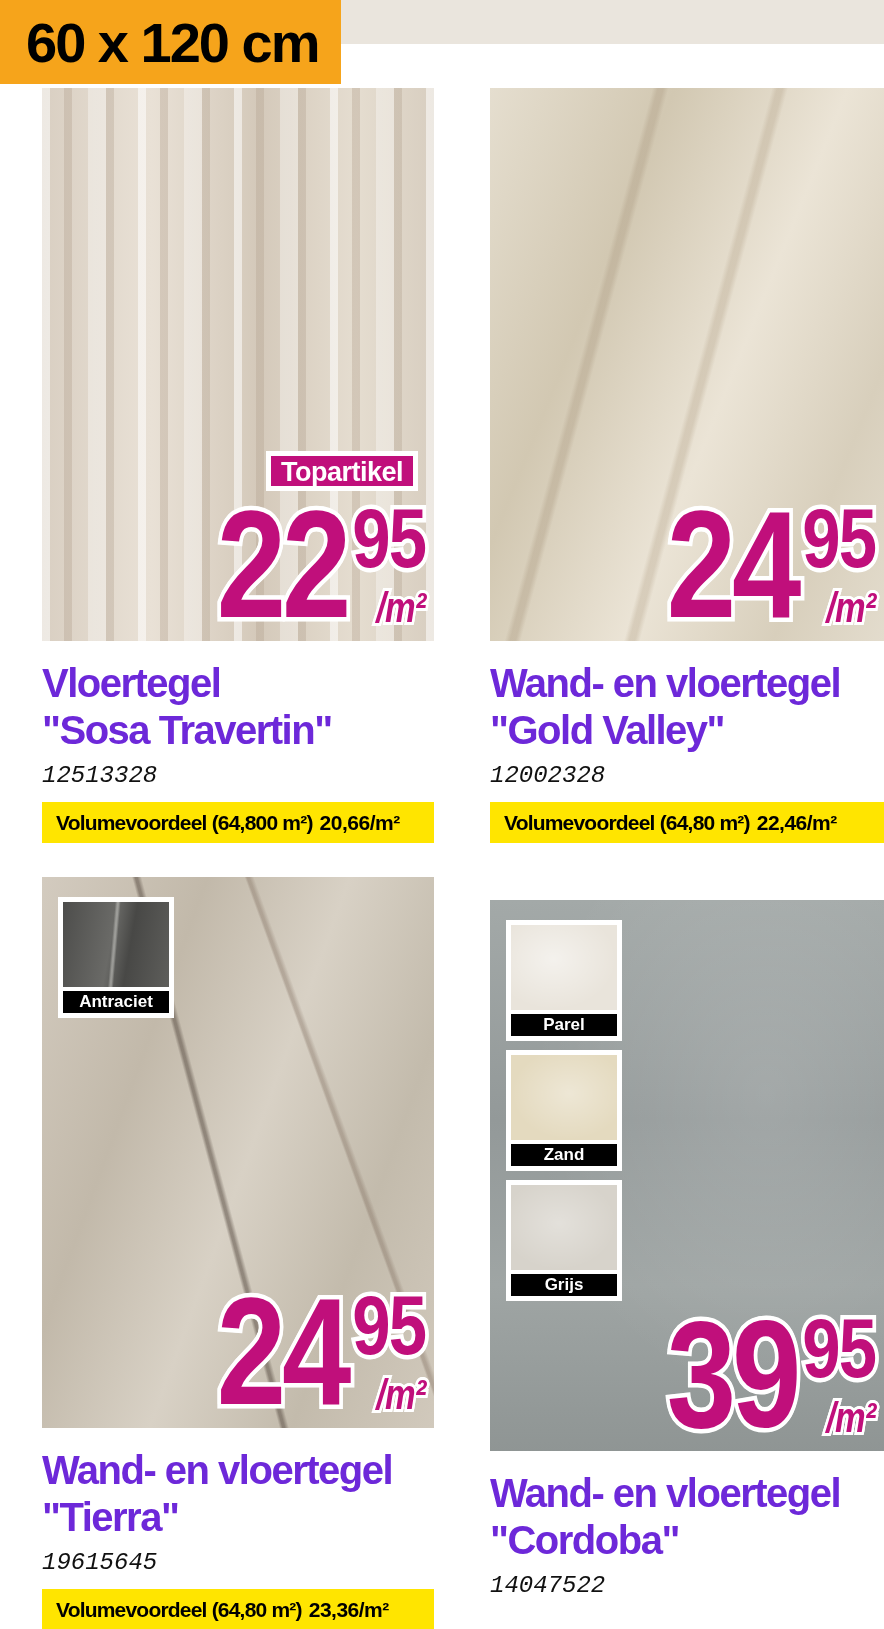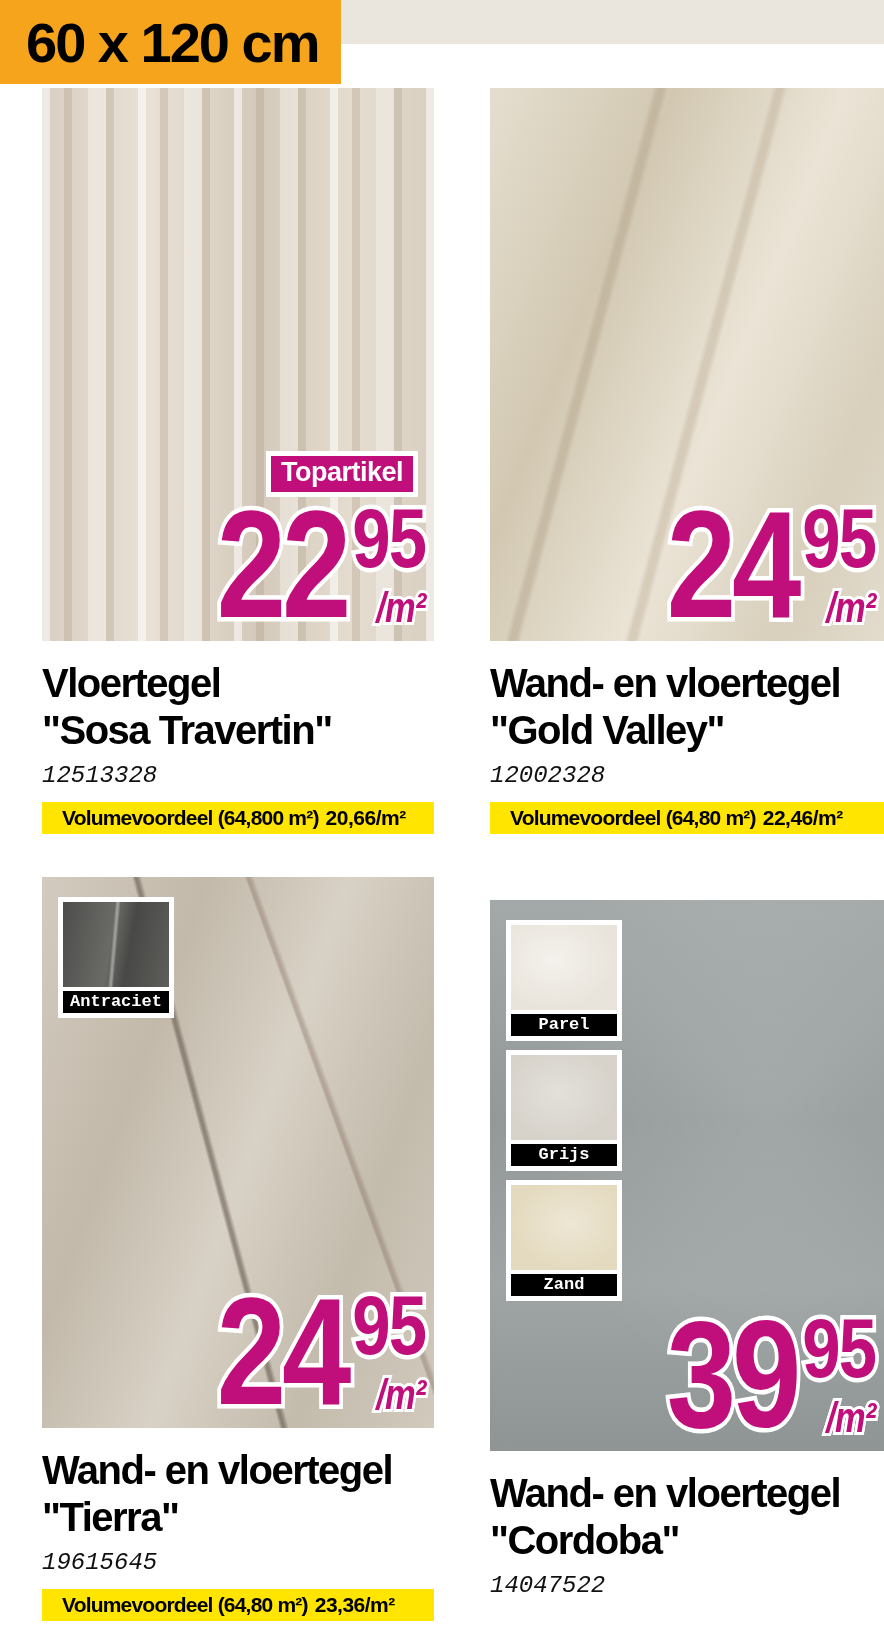--- a/index.html
+++ b/index.html
@@ -73,47 +73,47 @@
   .cents{font-size:84px;line-height:.73;letter-spacing:-2px;}
   .unit{font-size:42px;line-height:1;font-style:italic;font-weight:bold;margin-top:18px;letter-spacing:-1px;}
   .outl{-webkit-text-stroke:9px #fff;paint-order:stroke fill;
         text-shadow:-3px -3px 0 #fff,3px -3px 0 #fff,-3px 3px 0 #fff,3px 3px 0 #fff,0 -4px 0 #fff,0 4px 0 #fff,-4px 0 0 #fff,4px 0 0 #fff;}
   .outl-sm{-webkit-text-stroke:6px #fff;paint-order:stroke fill;
         text-shadow:-2px -2px 0 #fff,2px -2px 0 #fff,-2px 2px 0 #fff,2px 2px 0 #fff,0 -3px 0 #fff,0 3px 0 #fff,-3px 0 0 #fff,3px 0 0 #fff;}
 
   .topartikel{
     position:absolute;top:363px;right:16px;background:var(--magenta);
     border:5px solid #fff;color:#fff;font-weight:bold;font-size:27px;line-height:1;
-    padding:3px 10px 6px;letter-spacing:-0.5px;white-space:nowrap;
+    padding:3px 10px 0;letter-spacing:-0.5px;white-space:nowrap;
   }
 
   
   .swatches{position:absolute;left:16px;top:20px;display:flex;flex-direction:column;gap:9px;}
   .swatch{background:#fff;width:116px;padding:5px;}
   .chip{height:85px;}
   .chip-antraciet{
     background-color:#575755;
     background-image:
       linear-gradient(95deg, rgba(255,255,255,0) 0 46%, rgba(210,210,205,.5) 48% 49%, rgba(255,255,255,0) 51%),
       linear-gradient(100deg,#4d4d4b,#6a6a67 45%,#484846 62%,#5e5e5b 100%);
   }
   .chip-parel{background:#e9e4db;background-image:radial-gradient(ellipse at 40% 40%, rgba(255,255,255,.5), rgba(255,255,255,0) 70%);}
   .chip-zand{background:#e4dabf;background-image:radial-gradient(ellipse at 55% 45%, rgba(255,255,255,.35), rgba(255,255,255,0) 70%);}
   .chip-grijs{background:#d7d3cb;background-image:radial-gradient(ellipse at 45% 45%, rgba(255,255,255,.3), rgba(255,255,255,0) 70%);}
   .slabel{
     margin-top:4px;background:#000;color:#fff;height:22px;line-height:22px;
-    text-align:center;font-size:17px;font-weight:bold;letter-spacing:0;font-family:Liberation Mono, monospace;
-  }
-
-  
-  .title{margin-top:19px;font-size:40px;line-height:47px;font-weight:bold;letter-spacing:-1.5px;color:#000000;}
+    text-align:center;font-size:17px;font-weight:bold;letter-spacing:0;
+  }
+
+  
+  .title{margin-top:19px;font-size:40px;line-height:47px;font-weight:bold;letter-spacing:-1.5px;color:#6d28d9;}
   .artnr{margin-top:6px;font-family:"Liberation Mono",monospace;font-style:italic;font-size:24px;line-height:32px;color:#111;}
   .volume{
-    margin-top:10px;background:var(--yellow);height:32px;display:flex;align-items:center;
-    padding:0 20px;gap:7px;white-space:nowrap;overflow:hidden;
+    margin-top:10px;background:var(--yellow);height:41px;display:flex;align-items:center;
+    padding:0 14px;gap:7px;white-space:nowrap;overflow:hidden;
   }
   .vol-prefix{font-size:21px;font-weight:bold;letter-spacing:-0.8px;}
   .vol-price{font-size:21px;font-weight:bold;letter-spacing:-0.5px;}
 </style>
 </head>
 <body>
 
 <div class="page">
 
   <div class="top-strip"></div>
@@ -195,27 +195,27 @@
   </section>
 
   <section class="card c2 r2">
     <div class="tile tile-cordoba">
       <div class="swatches">
         <div class="swatch">
           <div class="chip chip-parel"></div>
           <div class="slabel">Parel</div>
         </div>
         <div class="swatch">
+          <div class="chip chip-zand"></div>
+          <div class="slabel">Zand</div>
+        </div>
+        <div class="swatch">
           <div class="chip chip-grijs"></div>
           <div class="slabel">Grijs</div>
         </div>
-        <div class="swatch">
-          <div class="chip chip-zand"></div>
-          <div class="slabel">Zand</div>
-        </div>
       </div>
       <div class="price">
         <span class="euros outl">39</span>
         <span class="pr-right">
           <span class="cents outl">95</span>
           <span class="unit outl-sm">/m²</span>
         </span>
       </div>
     </div>
     <h2 class="title">

